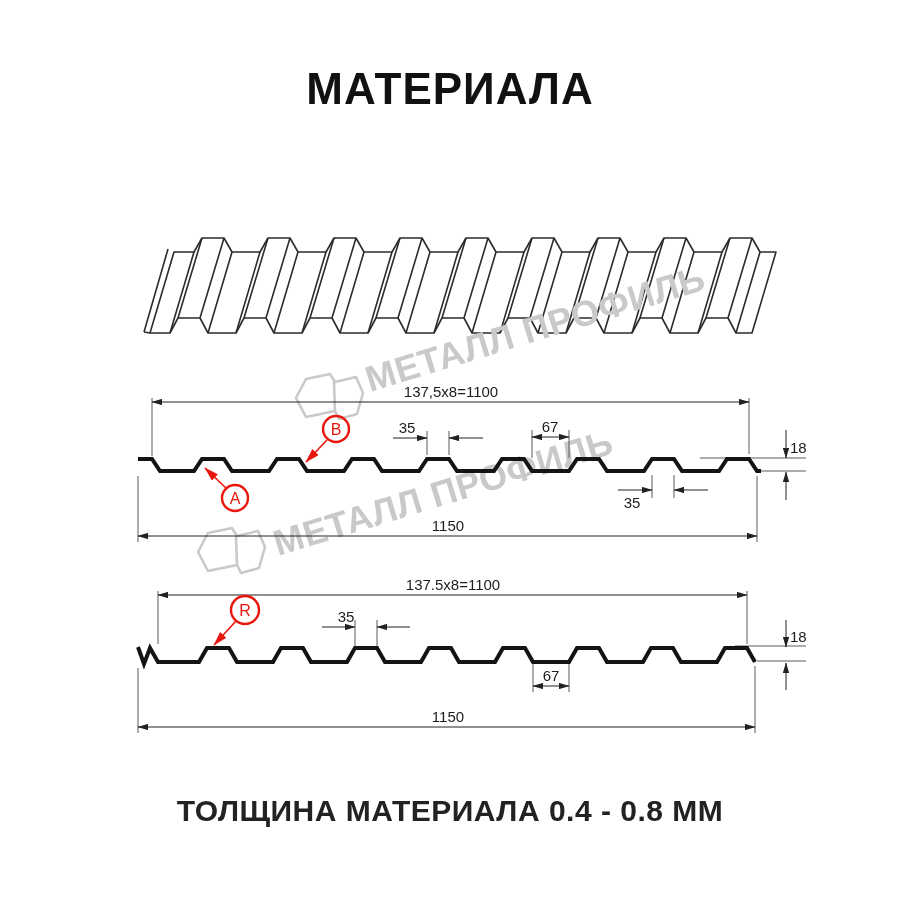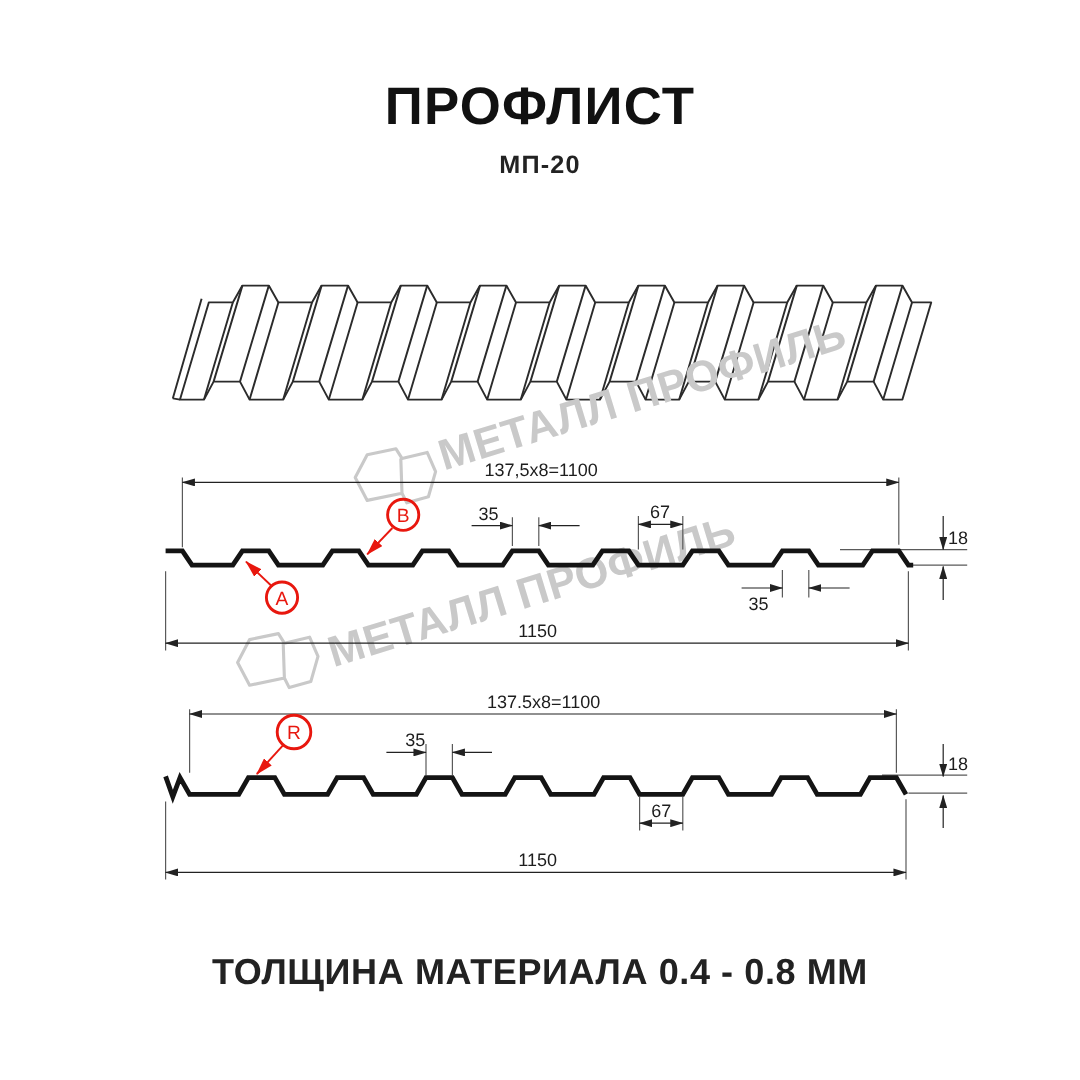--- a/index.html
+++ b/index.html
@@ -15,22 +15,21 @@
   svg text{font-family:"Liberation Sans",sans-serif;fill:#1d1d1d;}
   .dimtxt{font-size:15px;}
   .redtxt{font-size:16px;fill:#e8170e;}
   .wmtxt{font-size:36px;font-weight:bold;fill:#c9c9c9;letter-spacing:.5px;}
 </style>
 </head>
 <body>
 
 <div id="page">
 
-  <div class="title">ПРОФЛИСТ</div>
-  <div class="subtitle">МП-20</div>
+  <div class="title">МАТЕРИАЛА</div>
 
   <svg width="900" height="900" viewBox="0 0 900 900">
     <defs>
       <marker id="arr" viewBox="0 0 10 6" refX="9.5" refY="3" markerWidth="11" markerHeight="6.6" orient="auto-start-reverse" markerUnits="strokeWidth">
         <path d="M0,0 L10,3 L0,6 Z" fill="#222"></path>
       </marker>
       <marker id="arrRed" viewBox="0 0 10 6" refX="9.5" refY="3" markerWidth="9" markerHeight="5.4" orient="auto" markerUnits="strokeWidth">
         <path d="M0,0 L10,3 L0,6 Z" fill="#e8170e"></path>
       </marker>
     </defs>

